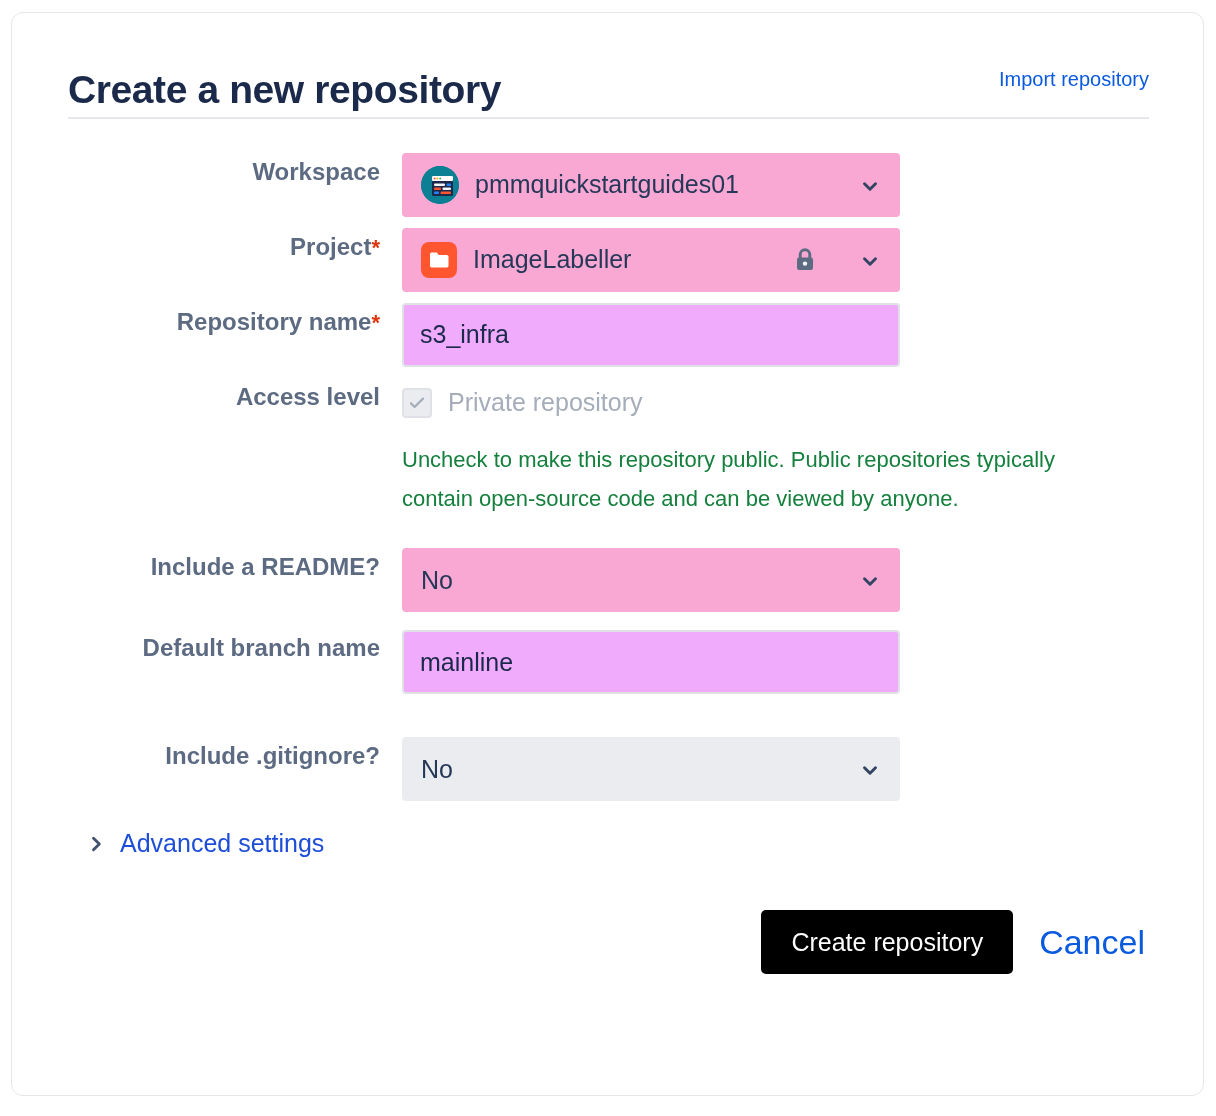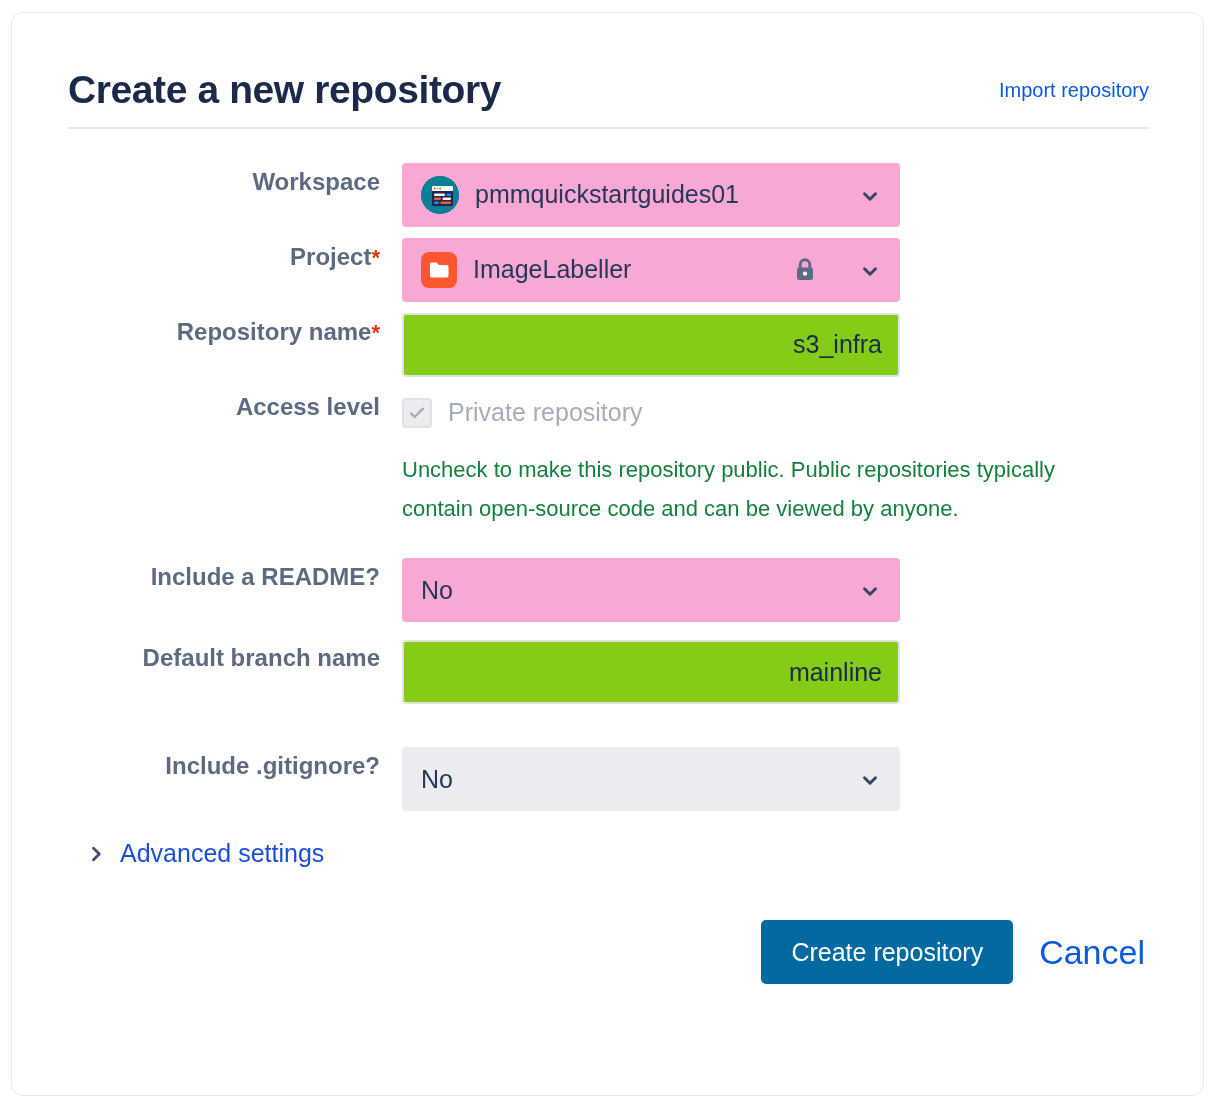--- a/index.html
+++ b/index.html
@@ -22,23 +22,23 @@
 
   .card-inner {
     position: absolute;
     left: 56px; top: 55px;
     width: 1081px;
   }
 
   
   .header {
     display: flex;
-    align-items: center;
+    align-items: flex-start;
     justify-content: space-between;
-    padding-bottom: 14px;
+    padding-bottom: 4px;
     border-bottom: 2px solid #e6e7ea;
   }
   .page-title {
     font-size: 39px;
     font-weight: bold;
     color: #1b2a4a;
     letter-spacing: -0.4px;
     margin: 0;
     line-height: 1.15;
   }
@@ -130,29 +130,28 @@
     margin-right: 16px;
     display: flex;
     align-items: center;
     justify-content: center;
   }
 
   
   .text-input {
     width: 498px;
     height: 64px;
-    background: #84cc16;
+    background: #f0abfc;
     border: 2px solid #dfe1e6;
     border-radius: 4px;
     padding: 0 16px;
     font-size: 25px;
     font-family: "Liberation Sans", sans-serif;
     color: #1b2a4a;
     outline: none;
-    text-align: right;
   }
   .text-input::placeholder { color: #8a94a6; }
 
   
   .checkbox-row {
     display: flex;
     align-items: center;
     height: 50px;
   }
   .checkbox {
@@ -199,21 +198,21 @@
 
   
   .actions {
     display: flex;
     align-items: center;
     justify-content: flex-end;
     margin-top: 52px;
     gap: 22px;
   }
   .btn-primary {
-    background: #0369a1;
+    background: #000000;
     color: #ffffff;
     border: none;
     border-radius: 5px;
     height: 64px;
     padding: 0 30px;
     font-size: 25px;
     font-family: "Liberation Sans", sans-serif;
     cursor: pointer;
     white-space: nowrap;
   }

